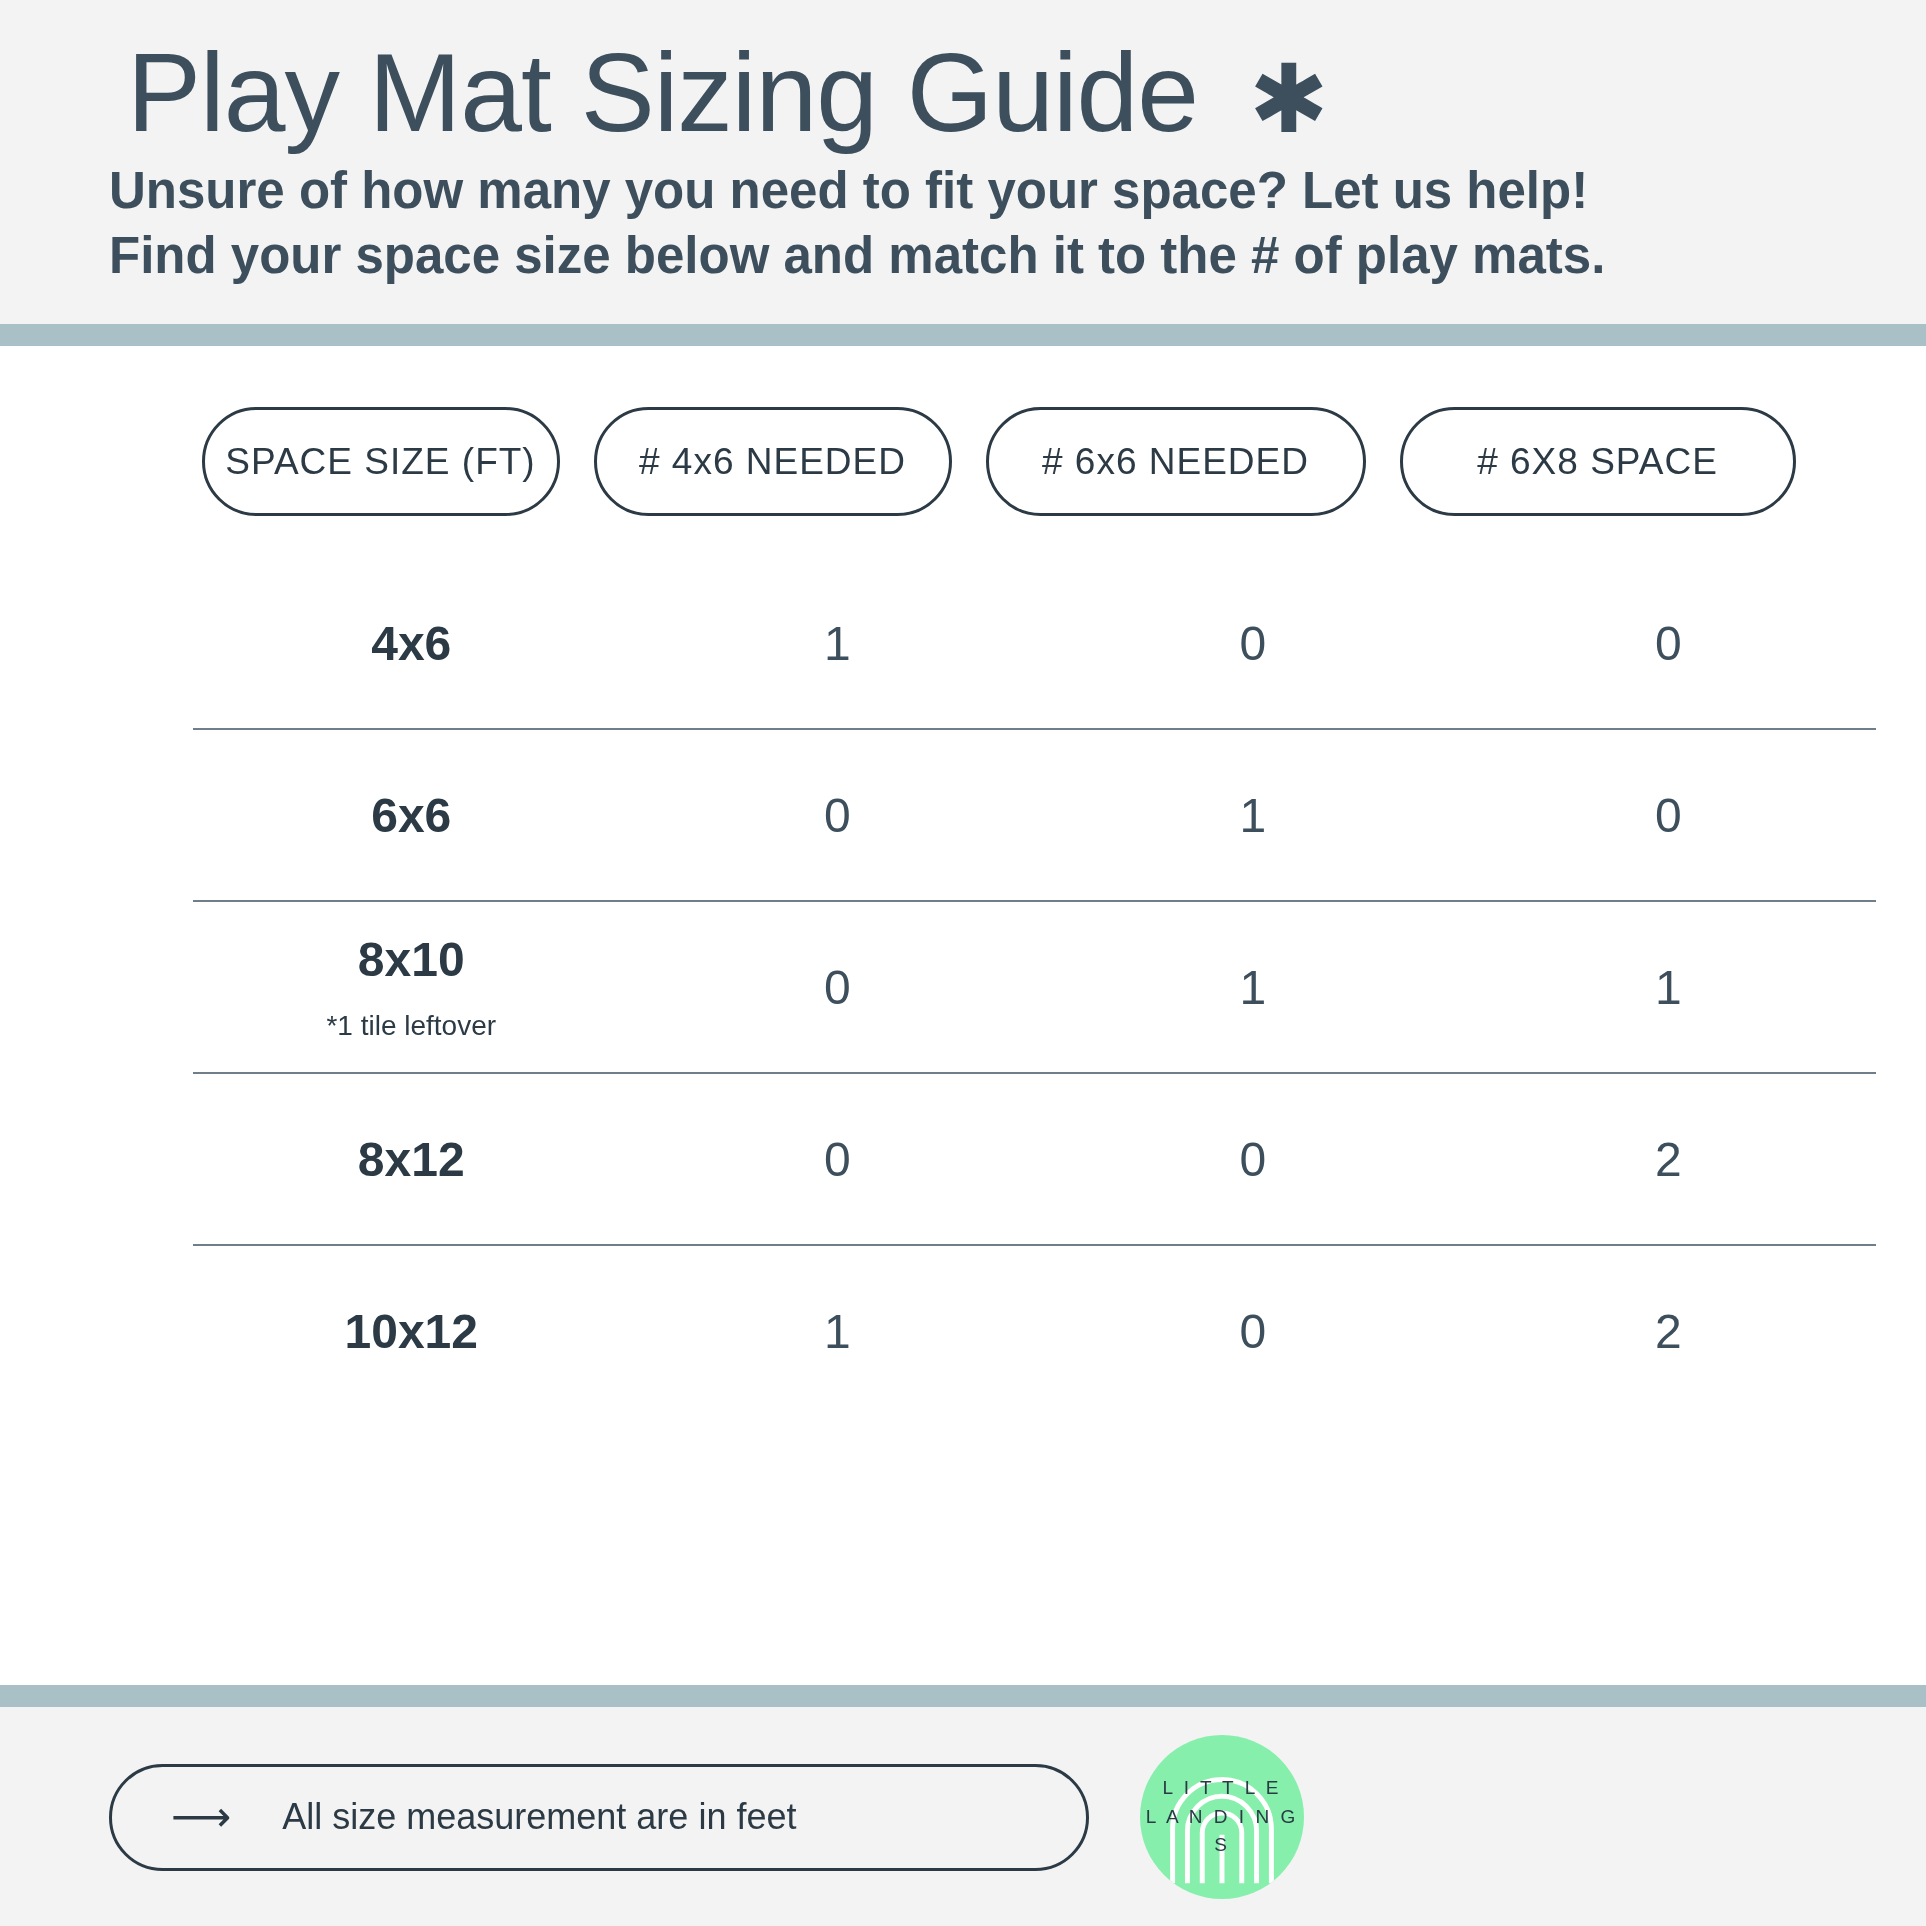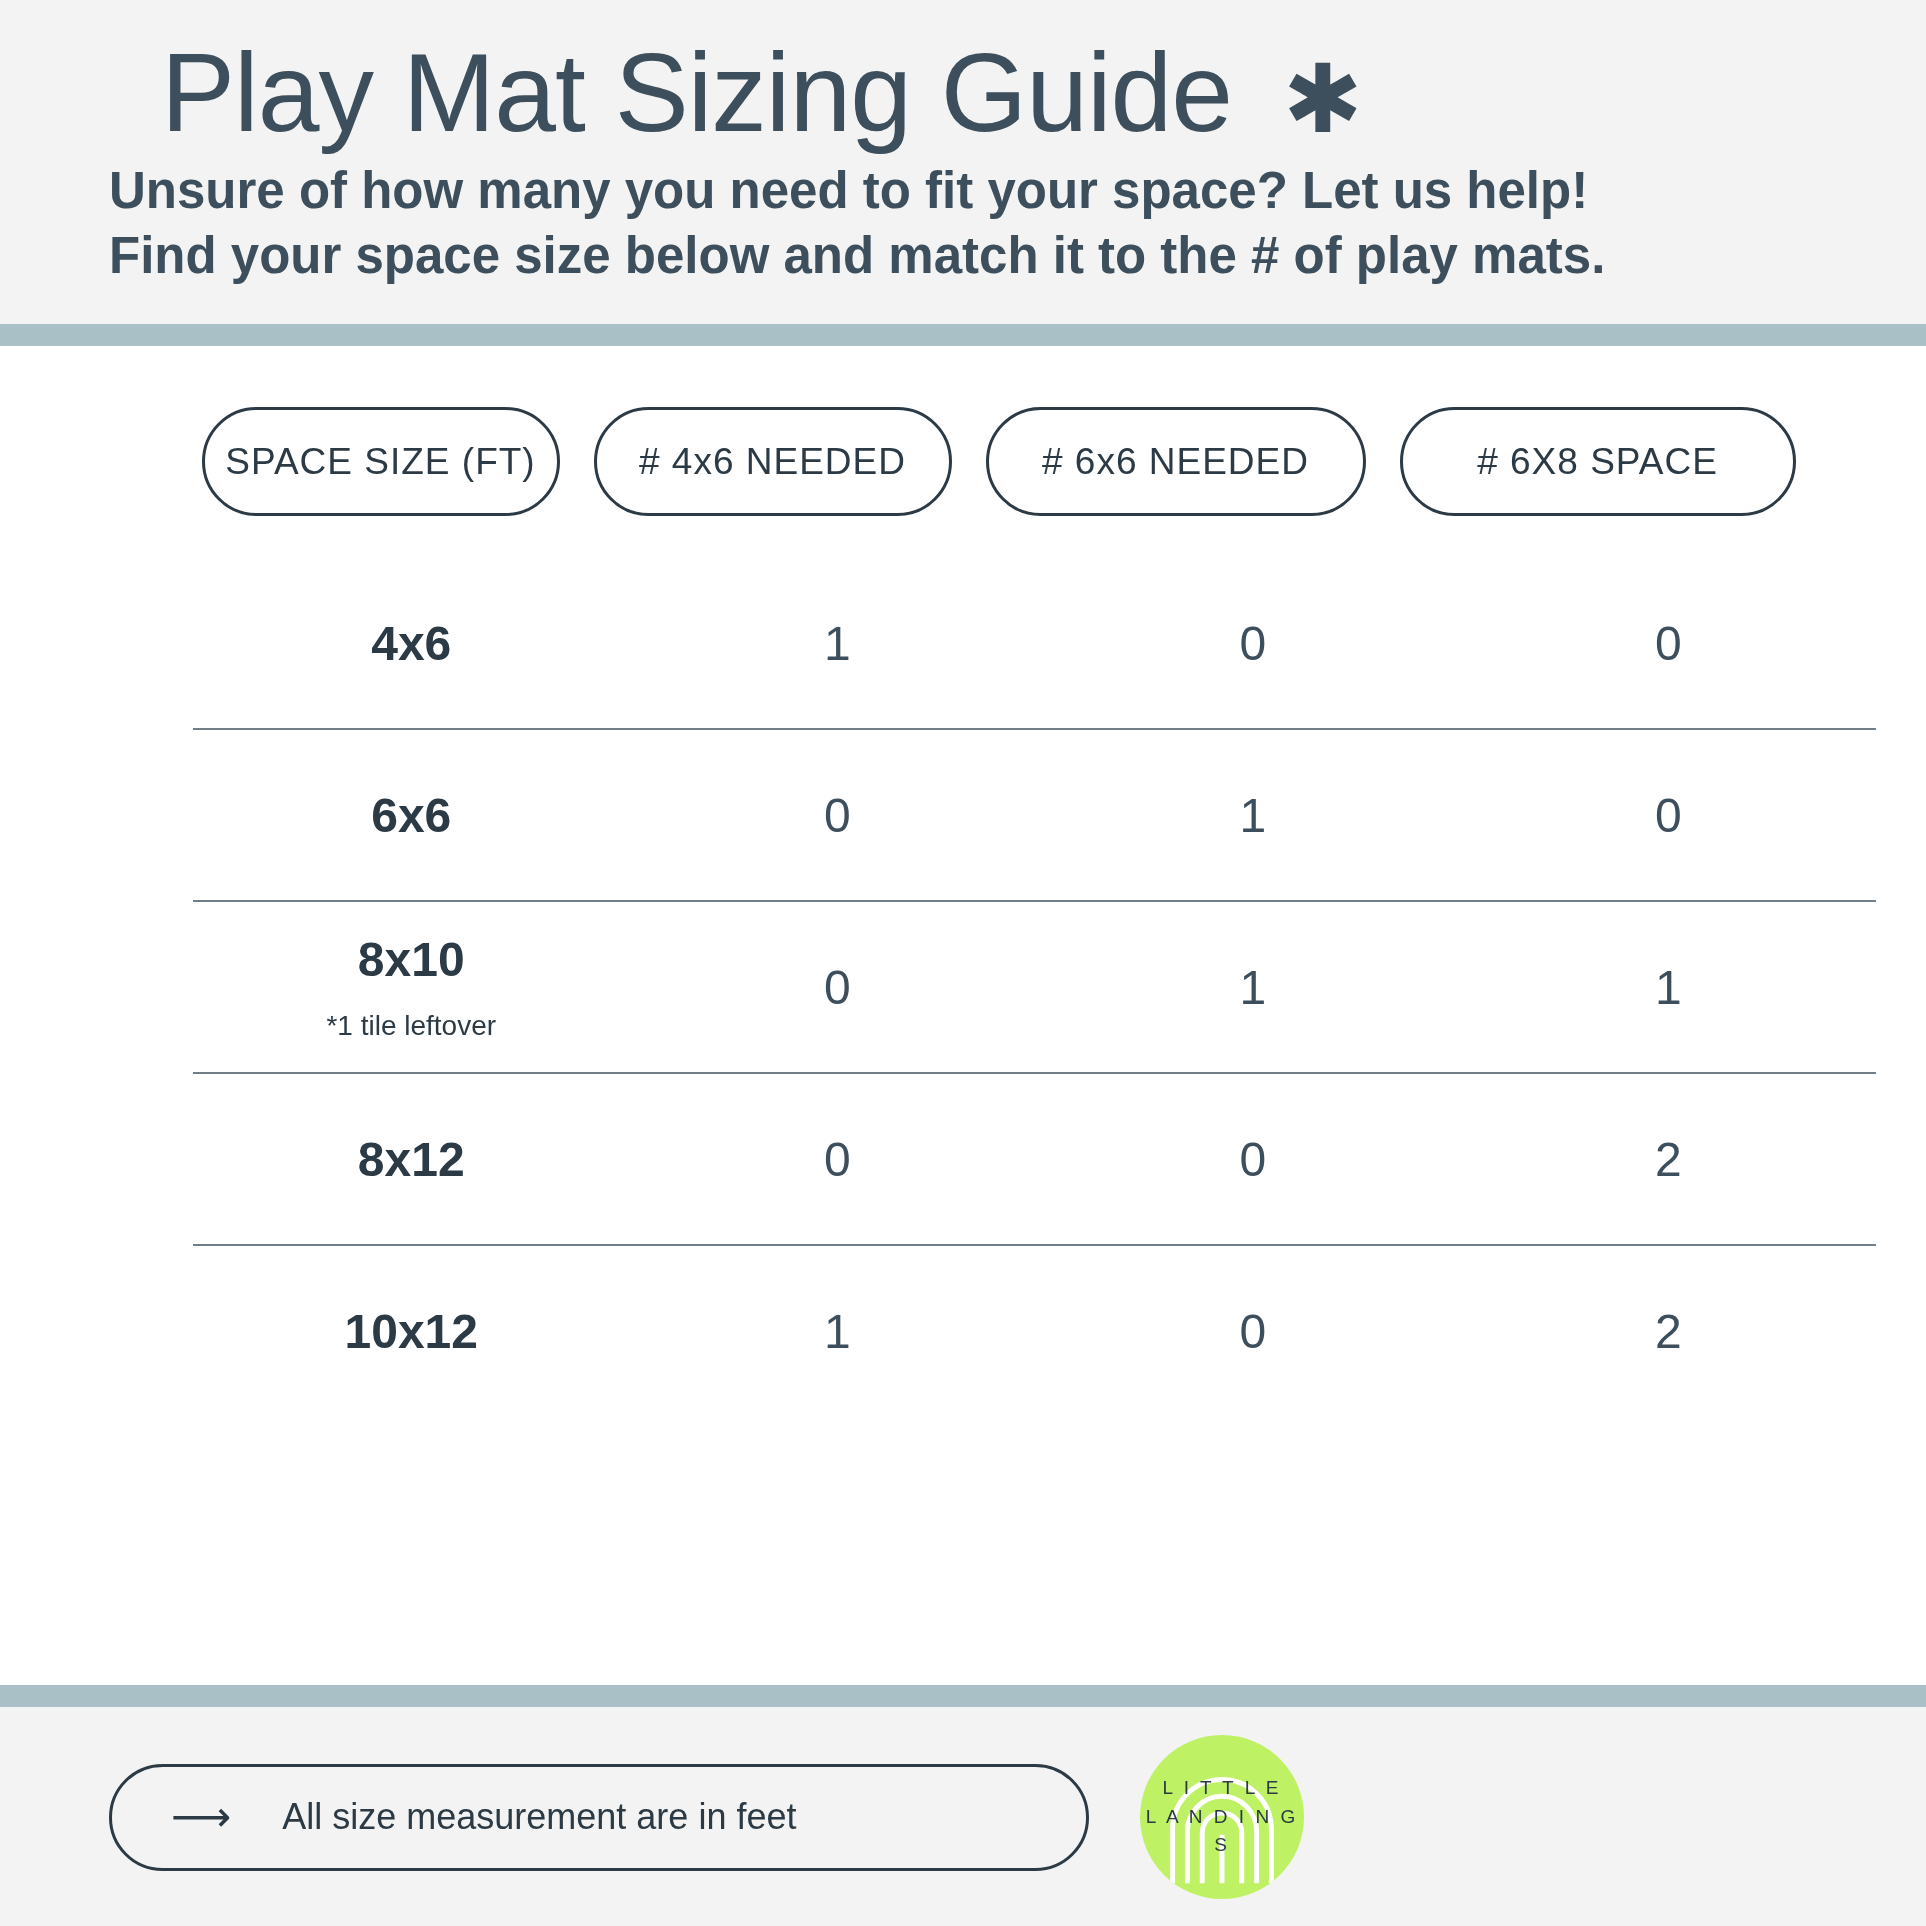--- a/index.html
+++ b/index.html
@@ -33,21 +33,20 @@
     align-items: center;
     padding-left: 127px;
   }
   .title {
     font-size: 111px;
     font-weight: 400;
     letter-spacing: -1px;
     color: #3d4f5c;
     line-height: 1.15;
     white-space: nowrap;
-    margin-left: 34px;
   }
   .asterisk {
     font-size: 95px;
     color: #3d4f5c;
     margin-left: 51px;
     line-height: 1;
     position: relative;
     top: 6px;
   }
   .subtitle {
@@ -169,21 +168,21 @@
   }
   .arrow {
     font-size: 42px;
     line-height: 1;
     color: #2b3a45;
   }
   .logo {
     width: 164px;
     height: 164px;
     border-radius: 50%;
-    background: #bef264;
+    background: #86efac;
     display: flex;
     flex-direction: column;
     justify-content: center;
     position: relative;
     overflow: hidden;
     flex: 0 0 auto;
   }
   .logo .arcs {
     position: absolute;
     left: 0; top: 0;

